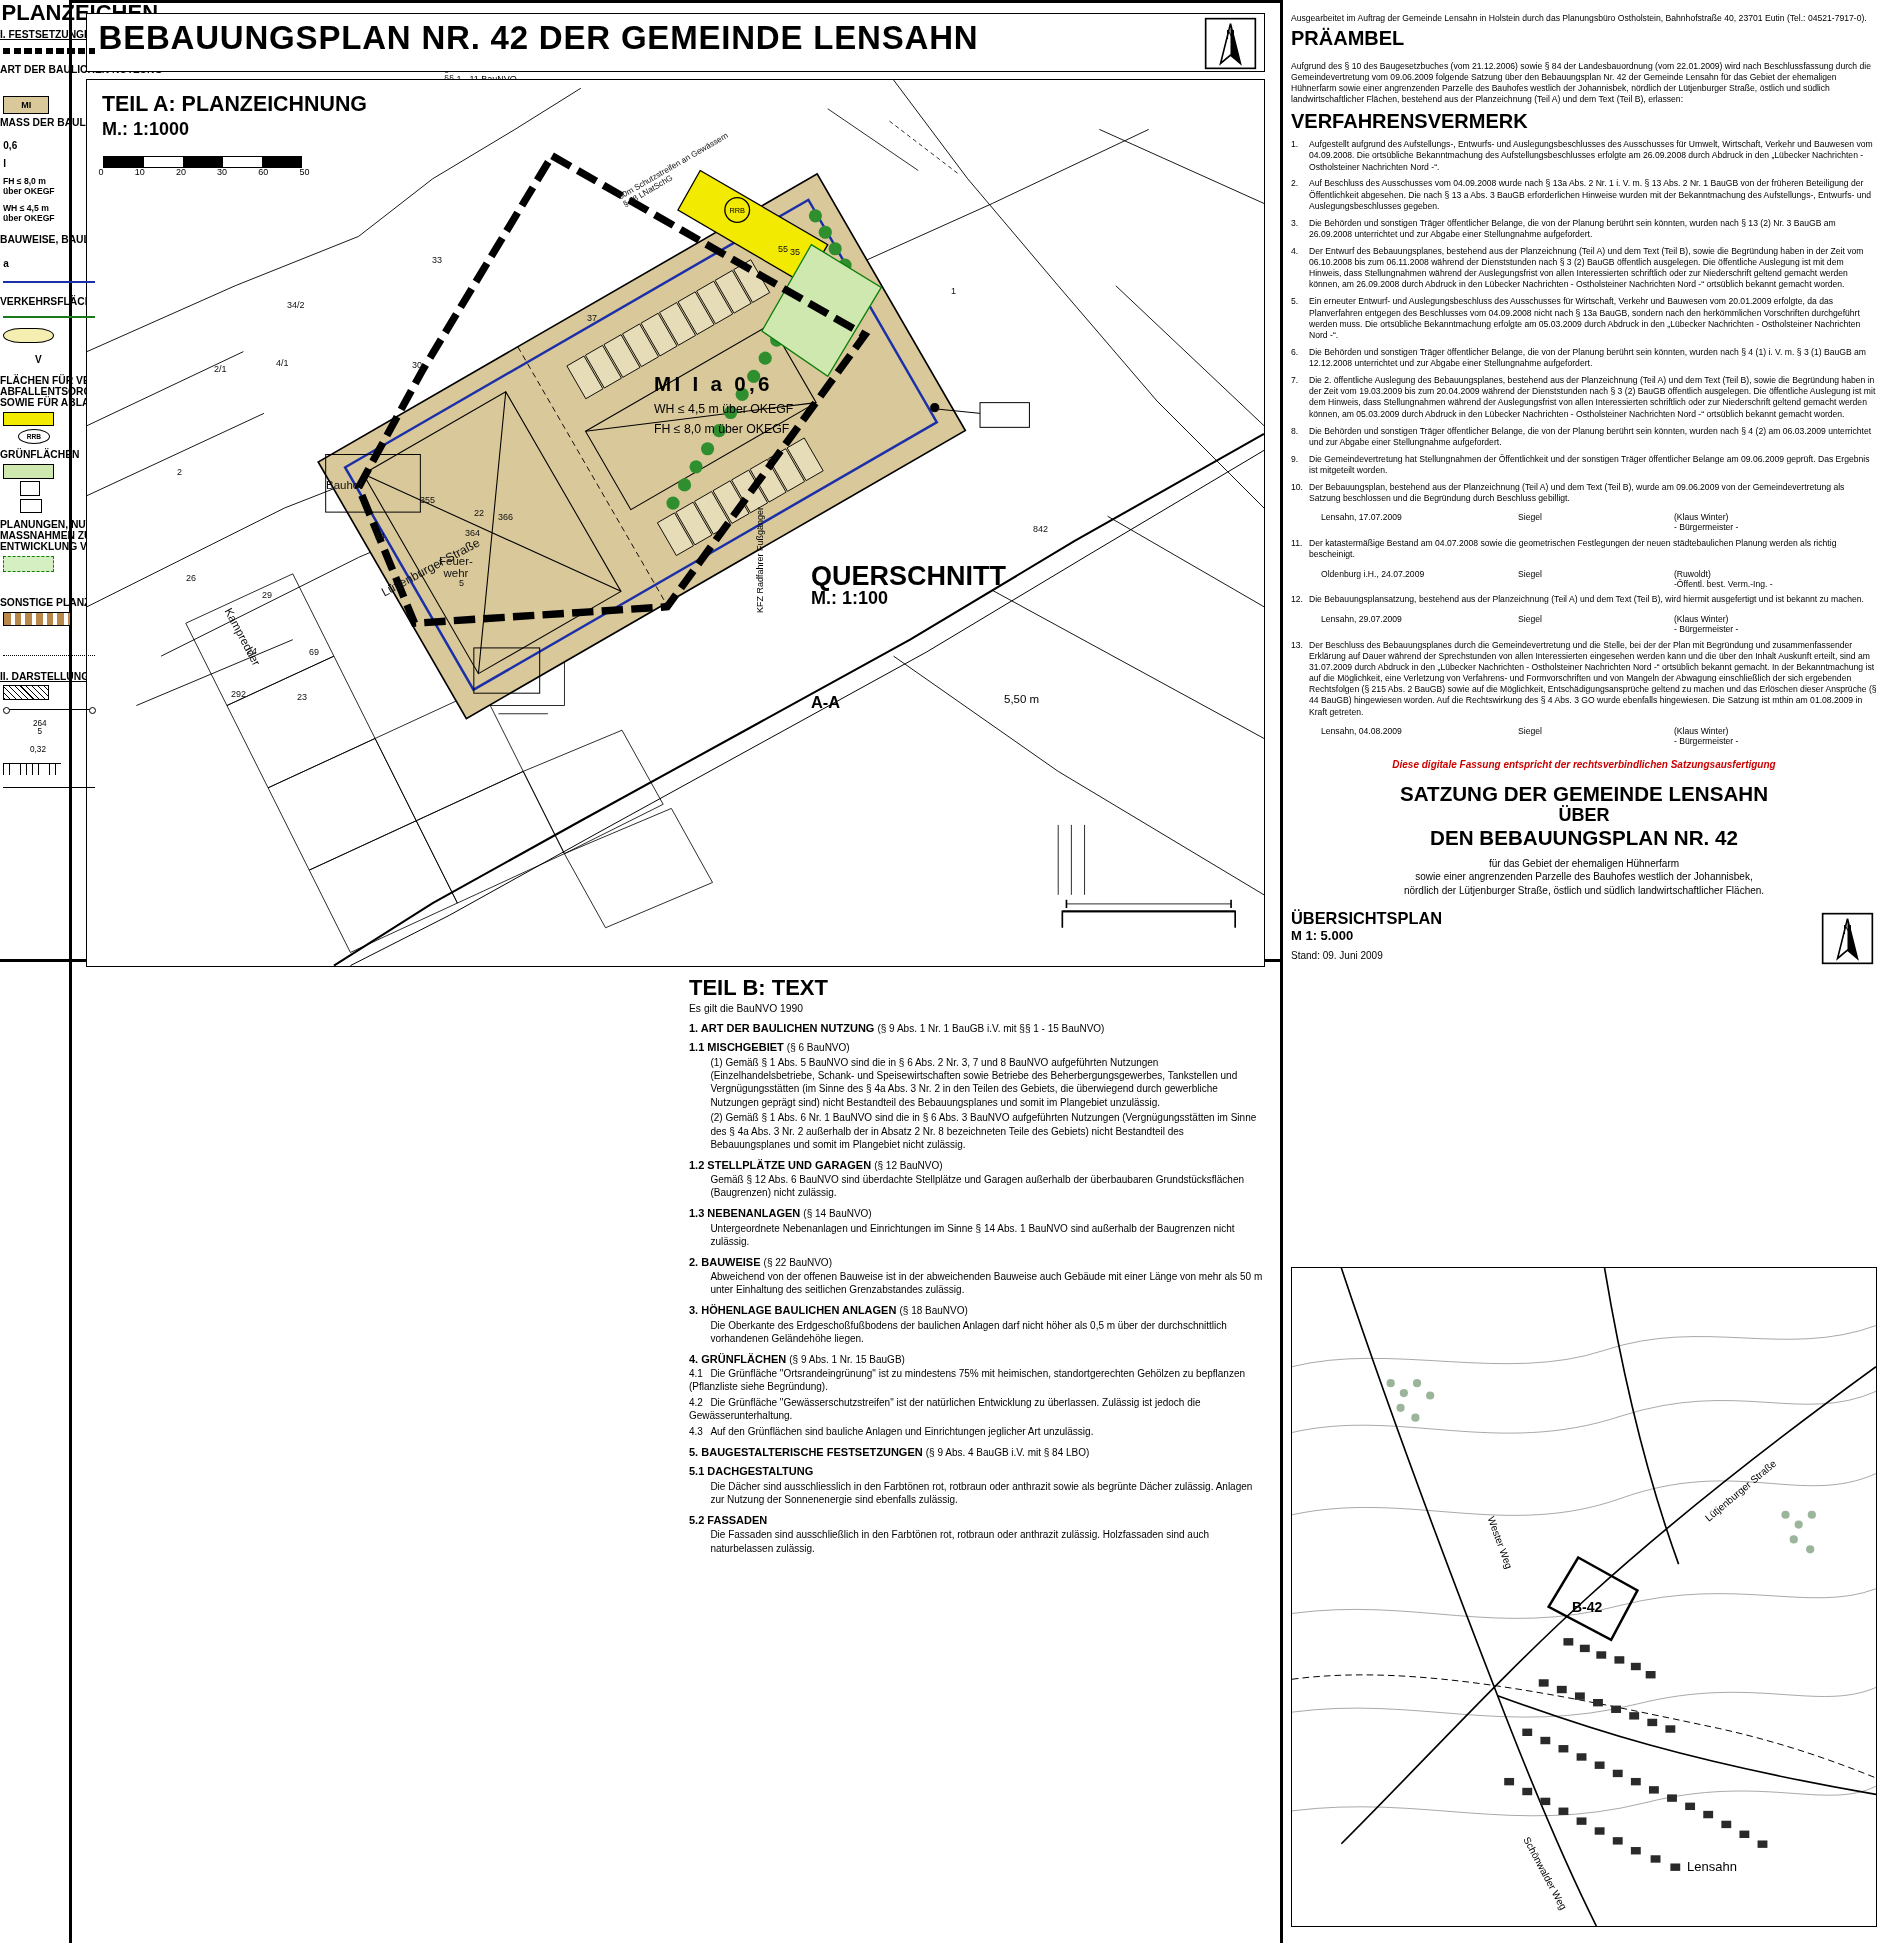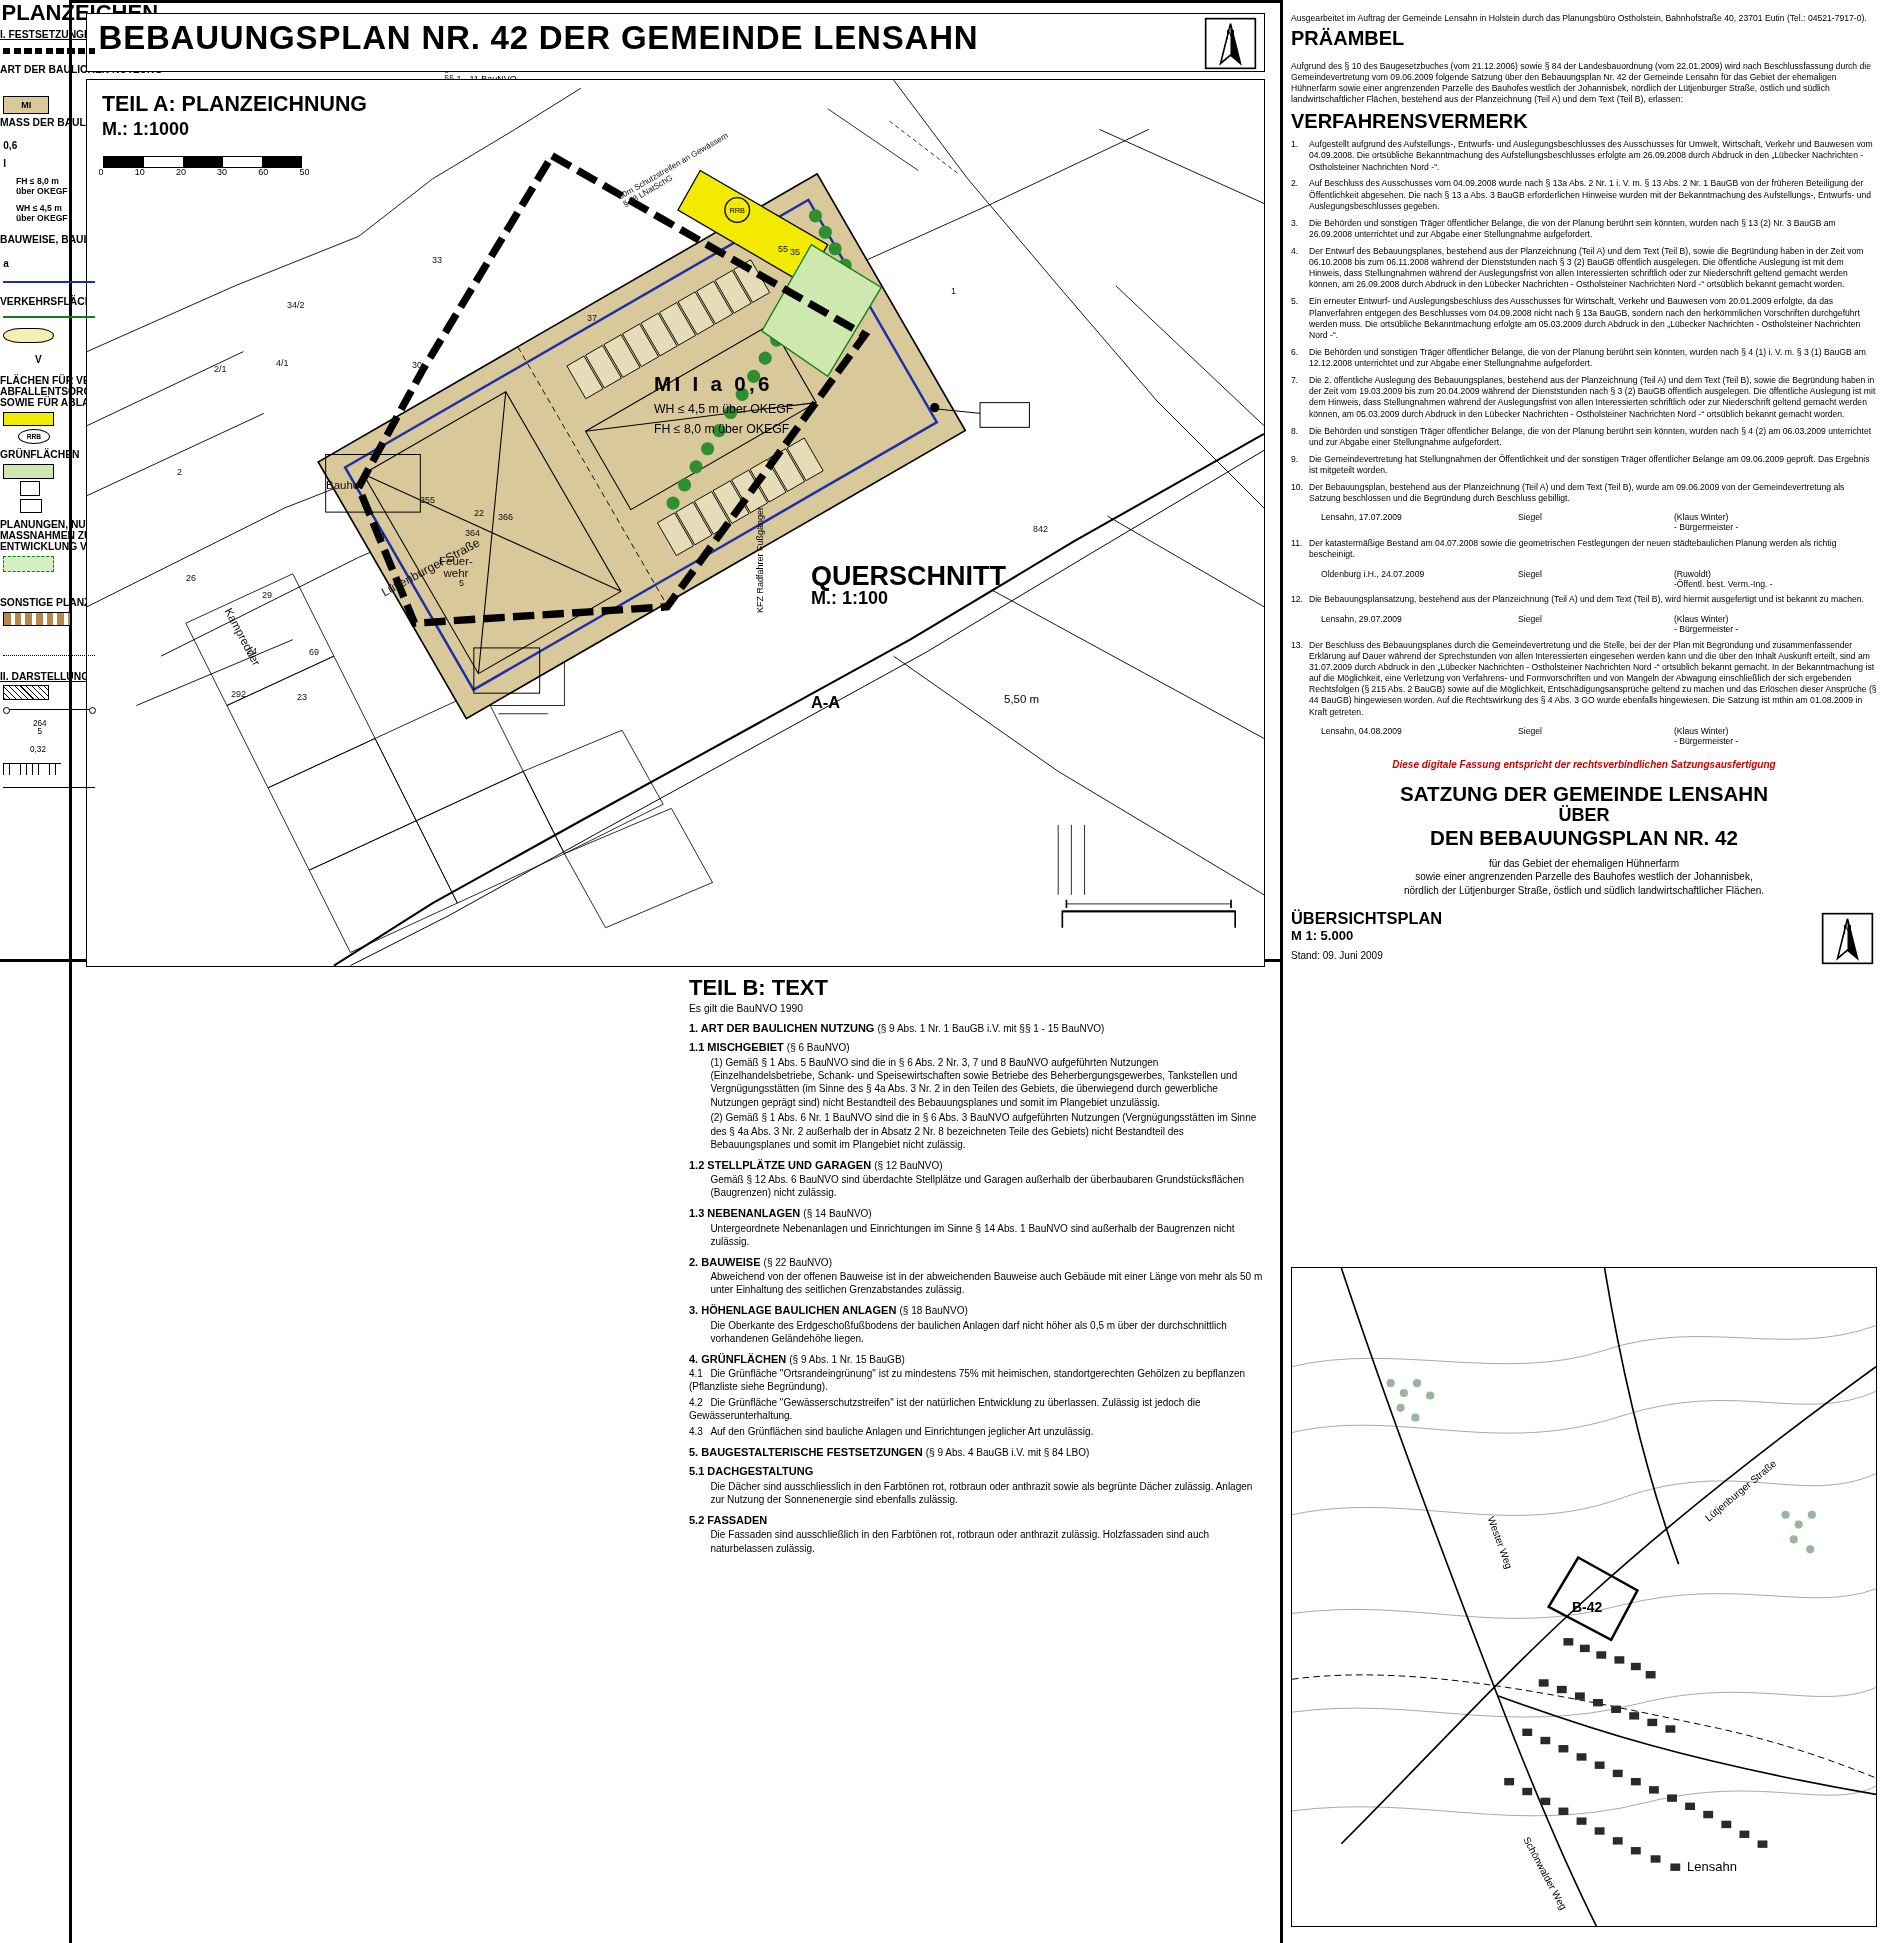--- a/index.html
+++ b/index.html
@@ -66,21 +66,21 @@
   .lg-right { width:132px; min-width:132px; text-align:left; font-size:9px; line-height:1.25;}
   .row-head { display:flex; }
   .row-head .t { flex:1; font-size:10.3px; font-weight:bold; }
   .row-head .r { width:132px; min-width:132px; font-size:9px; }
 
   
   .sym-geltung { position:absolute; left:3.3px; top:5px; width:92px; height:5.8px; background:
      repeating-linear-gradient(90deg,#000 0 7.4px, transparent 7.4px 10.7px); }
   .sym-mi { position:absolute; left:3.3px; top:0; width:44px; height:16.4px; background:#d9c89a; border:0.8px solid #000; font-size:9px; font-weight:bold; text-align:center; line-height:16.4px; }
   .sym-text { position:absolute; left:3.3px; top:0.8px; font-size:10px; font-weight:bold; }
-  .sym-text-sm { position:absolute; left:16px; top:0px; font-size:8.6px; font-weight:bold; line-height:1.15; }
+  .sym-text-sm { position:absolute; left:3px; top:0px; font-size:8.6px; font-weight:bold; line-height:1.15; }
   .sym-green-line { position:absolute; left:3.3px; top:6.6px; width:92px; height:0; border-top:2.5px solid #1a7a1a; }
   .sym-blue-line { position:absolute; left:3.3px; top:6.6px; width:92px; height:0; border-top:2.5px solid #1b2fa8; }
   .sym-yellow { position:absolute; left:3.3px; top:1.6px; width:49px; height:12.3px; background:#f4eeb0; border:0.8px solid #000; border-radius:40% 40% 40% 40%/60% 60% 60% 60%; }
   .sym-v { position:absolute; left:35px; top:0.8px; font-size:10px; font-weight:bold; }
   .sym-versorg { position:absolute; left:3.3px; top:1.6px; width:49px; height:12.3px; background:#f2ea00; border:0.8px solid #000; }
   .sym-rrb { position:absolute; left:18px; top:0.8px; width:30px; height:13px; border:1.2px solid #000; border-radius:50%; font-size:6.6px; text-align:center; line-height:13px; font-weight:bold;}
   .sym-gruen { position:absolute; left:3.3px; top:1.6px; width:49px; height:12.3px; background:#cfe8b0; border:0.8px solid #000; }
   .sym-gewaesser { position:absolute; left:20px; top:0.8px; width:18px; height:13px; border:0.8px solid #000; background:#fff; }
   .sym-orts { position:absolute; left:20px; top:1.6px; width:20px; height:11.5px; border:0.8px solid #000; background:#fff; }
   .sym-umgrenz { position:absolute; left:3.3px; top:0.8px; width:49px; height:14px; border:1.6px dashed #0a7f0a; background:#d6efc2; }

